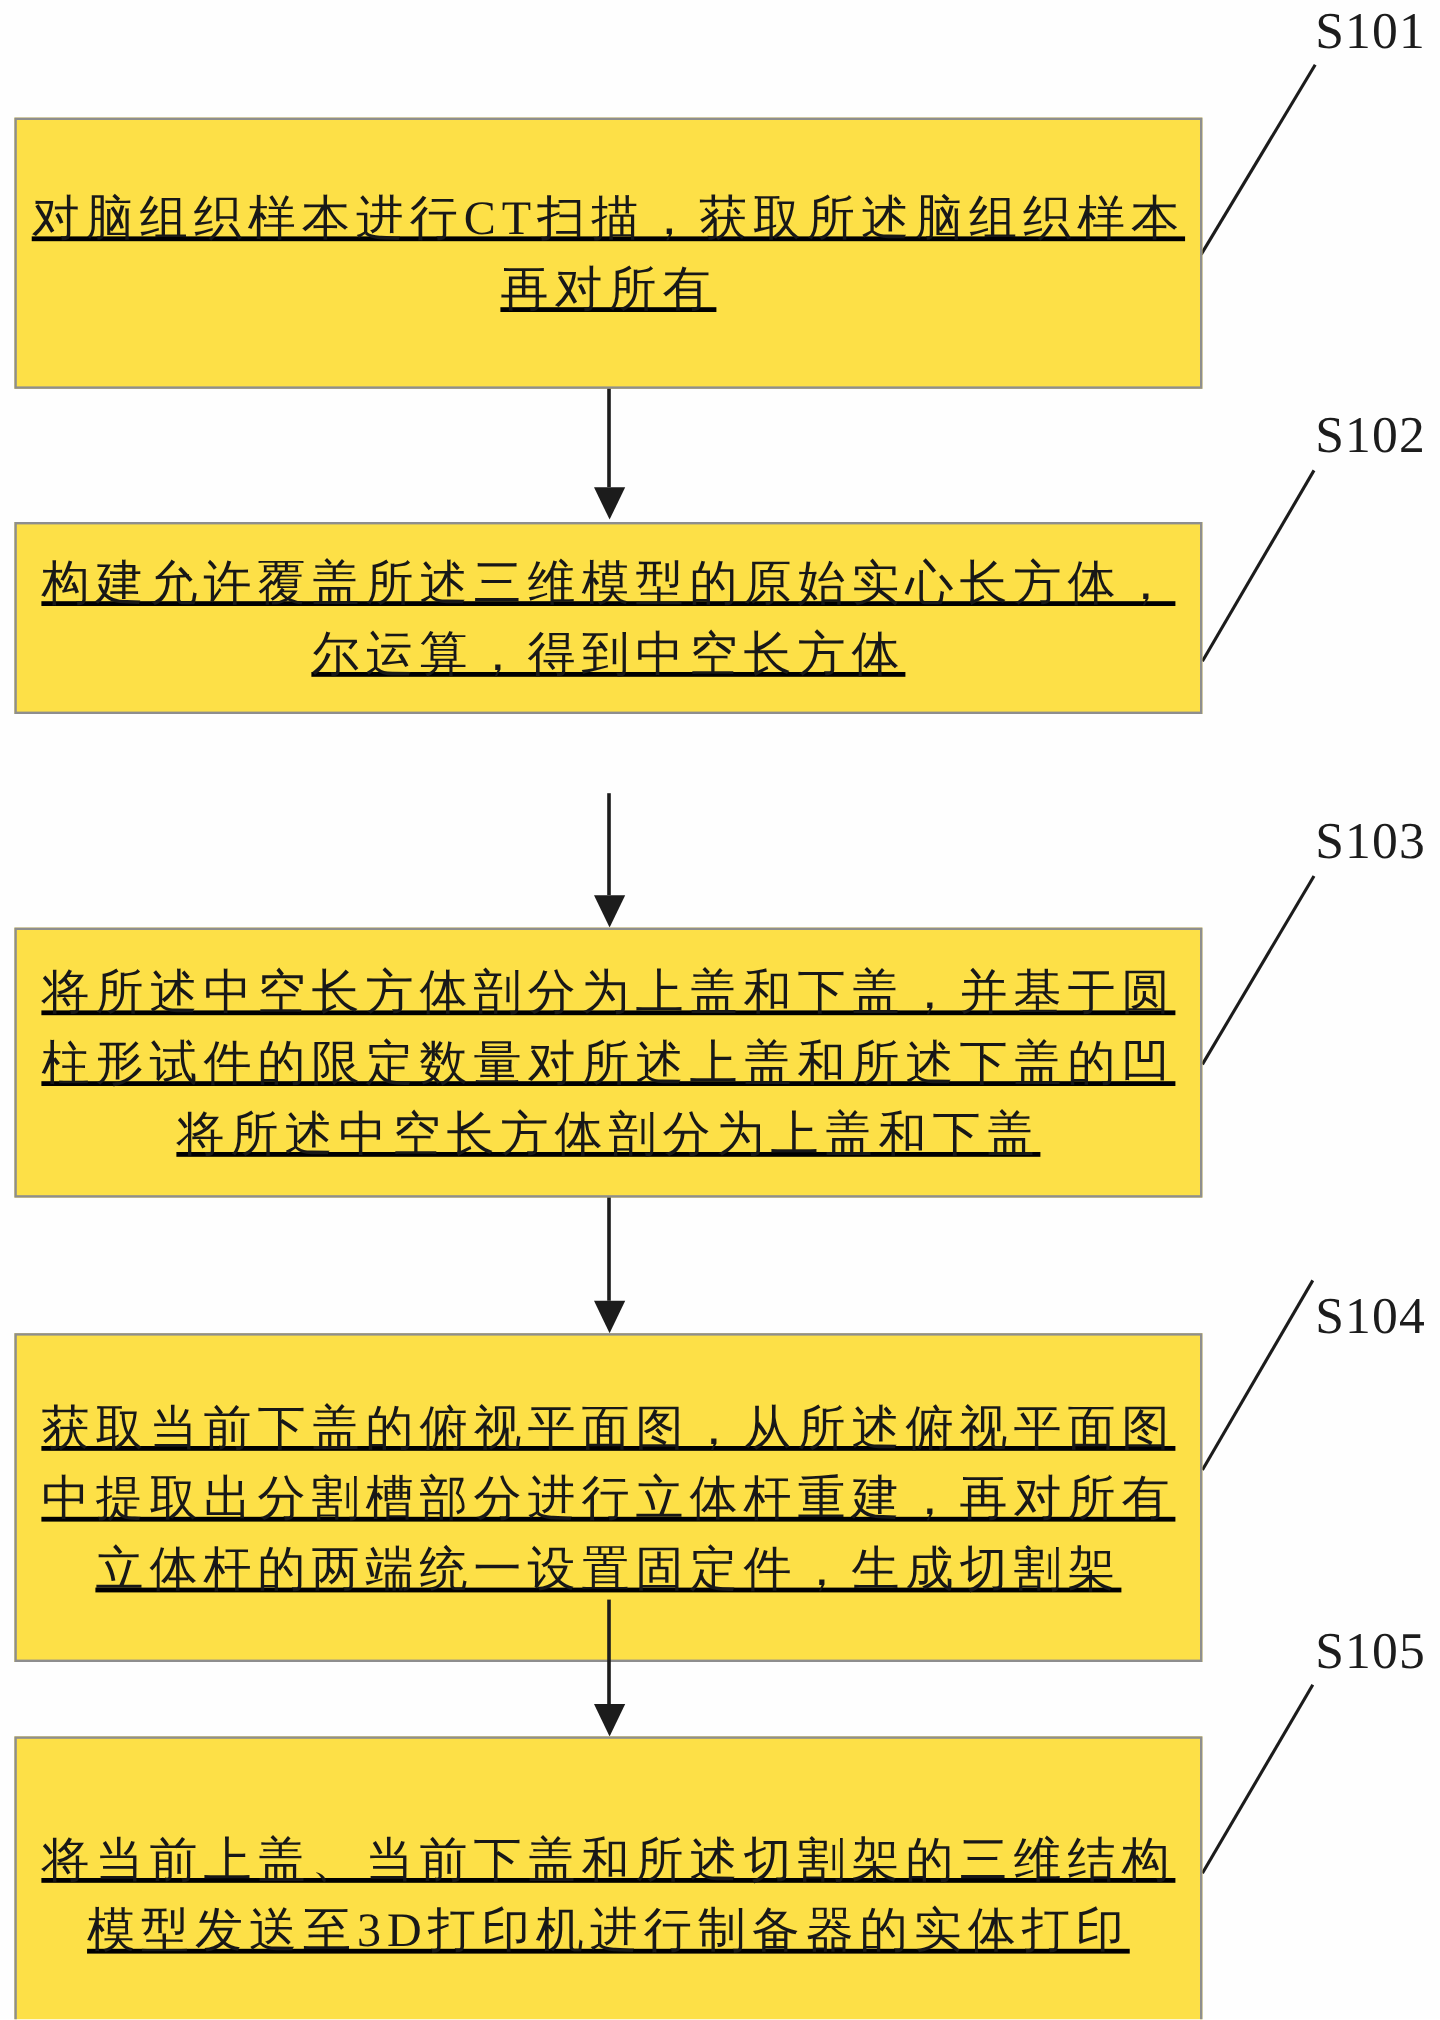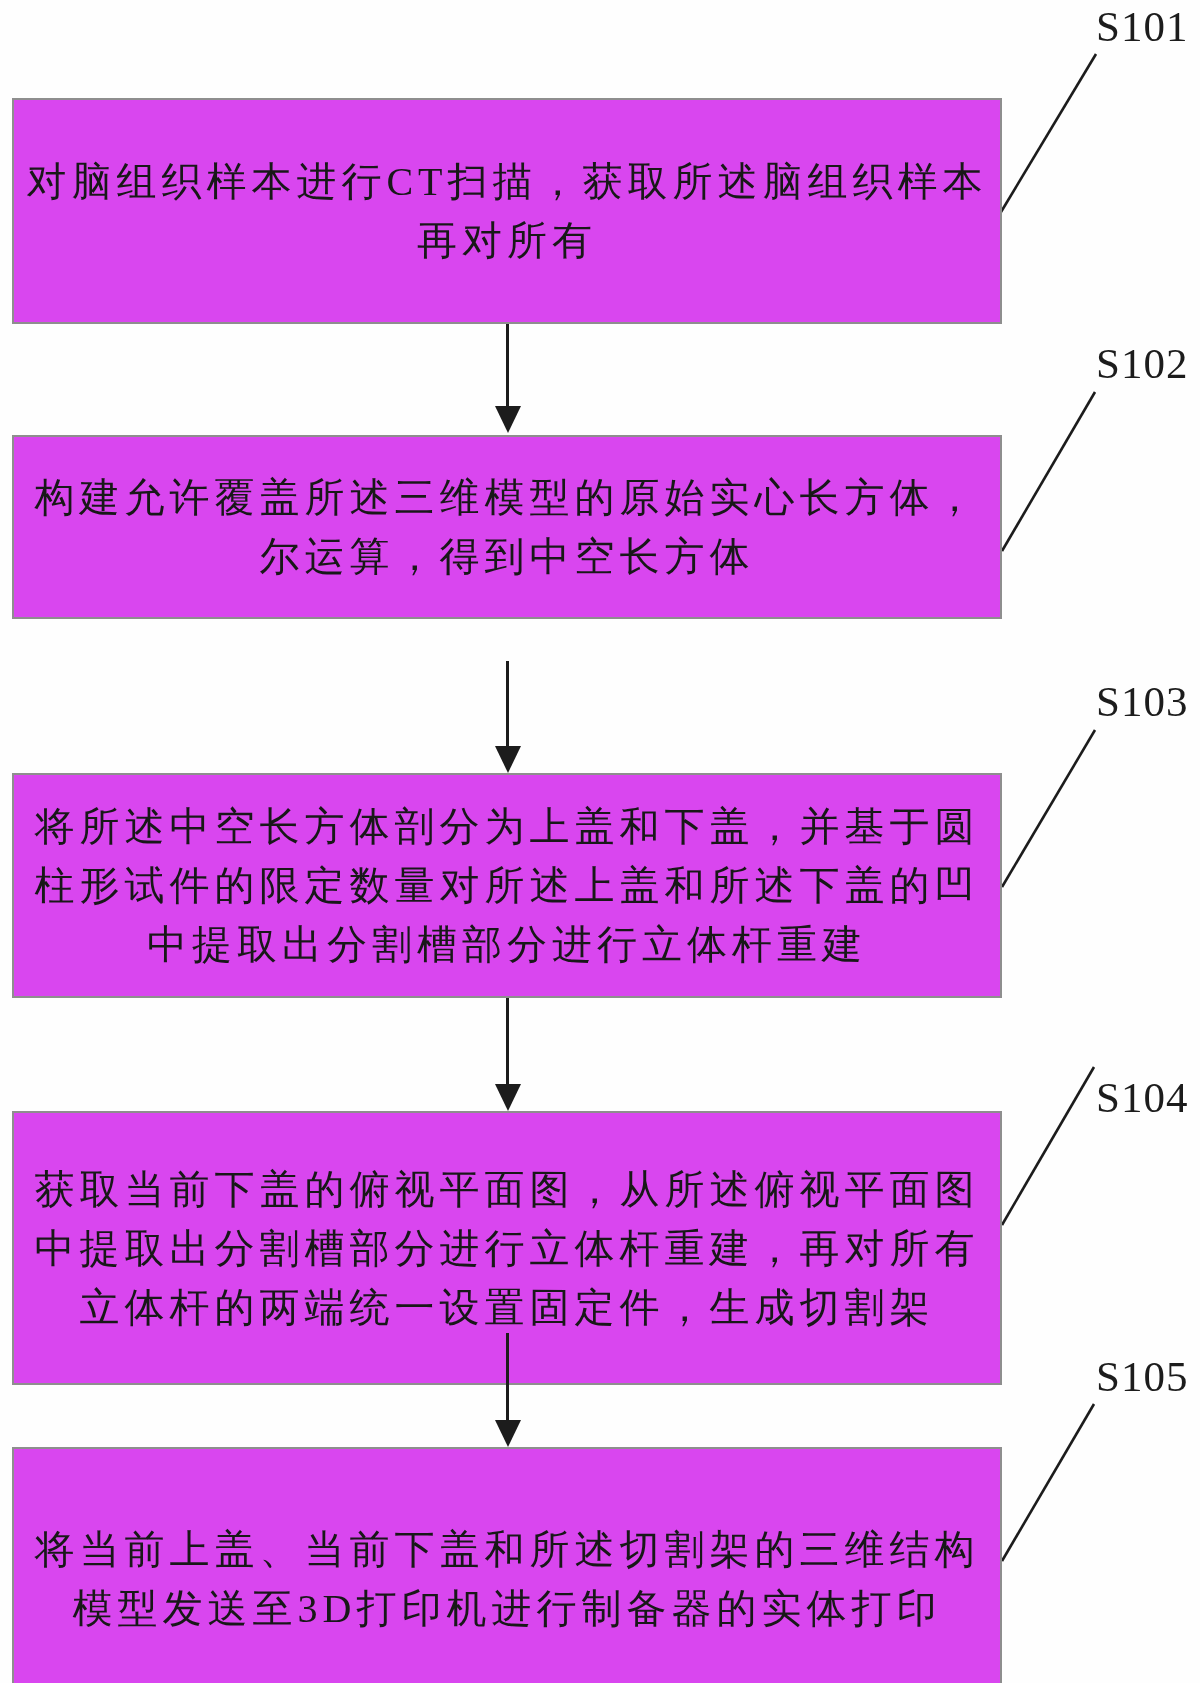--- a/index.html
+++ b/index.html
@@ -10,25 +10,26 @@
     background:#fefefe;
     overflow:hidden;
     font-family:"Liberation Serif","DejaVu Serif",serif;
   }
   .step-box{
     position:absolute;
     left:12px;
     width:990px;
     box-sizing:border-box;
     border:2px solid #8e8e8e;
-    background:#d946ef;
+    background:#fde047;
     display:flex;
     flex-direction:column;
     justify-content:center;
     align-items:center;
+    text-decoration:underline;
   }
   .step-line{
     font-size:40px;
     line-height:59px;
     letter-spacing:5px;
     color:#181818;
     white-space:nowrap;
     text-align:center;
   }
   .flow-arrow{
@@ -58,21 +59,21 @@
     line-height:48px;
     color:#1c1c1c;
     letter-spacing:1px;
   }
   .connector-svg{
     position:absolute;
     left:0;top:0;
     width:1200px;height:1683px;
   }
   #box1{top:98px;height:226px;}
-  #box2{top:435px;height:184px;}
+  #box2{top:435px;height:160px;}
   #box3{top:773px;height:225px;}
   #box4{top:1111px;height:274px;}
   #box5{top:1447px;height:264px;}
   #arrow1{top:324px;height:109px;}
   #arrow2{top:661px;height:112px;}
   #arrow3{top:998px;height:113px;}
   #arrow4{top:1333px;height:114px;}
   #label1{top:3px;}
   #label2{top:340px;}
   #label3{top:678px;}
@@ -108,21 +109,21 @@
   </div>
 
   <div class="flow-arrow" id="arrow2">
     <div class="shaft"></div>
     <div class="head"></div>
   </div>
 
   <div class="step-box" id="box3">
     <div class="step-line">将所述中空长方体剖分为上盖和下盖，并基于圆</div>
     <div class="step-line">柱形试件的限定数量对所述上盖和所述下盖的凹</div>
-    <div class="step-line">中提取出分割槽部分进行立体杆重建</div>
+    <div class="step-line">将所述中空长方体剖分为上盖和下盖</div>
   </div>
 
   <div class="flow-arrow" id="arrow3">
     <div class="shaft"></div>
     <div class="head"></div>
   </div>
 
   <div class="step-box" id="box4">
     <div class="step-line">获取当前下盖的俯视平面图，从所述俯视平面图</div>
     <div class="step-line">中提取出分割槽部分进行立体杆重建，再对所有</div>

